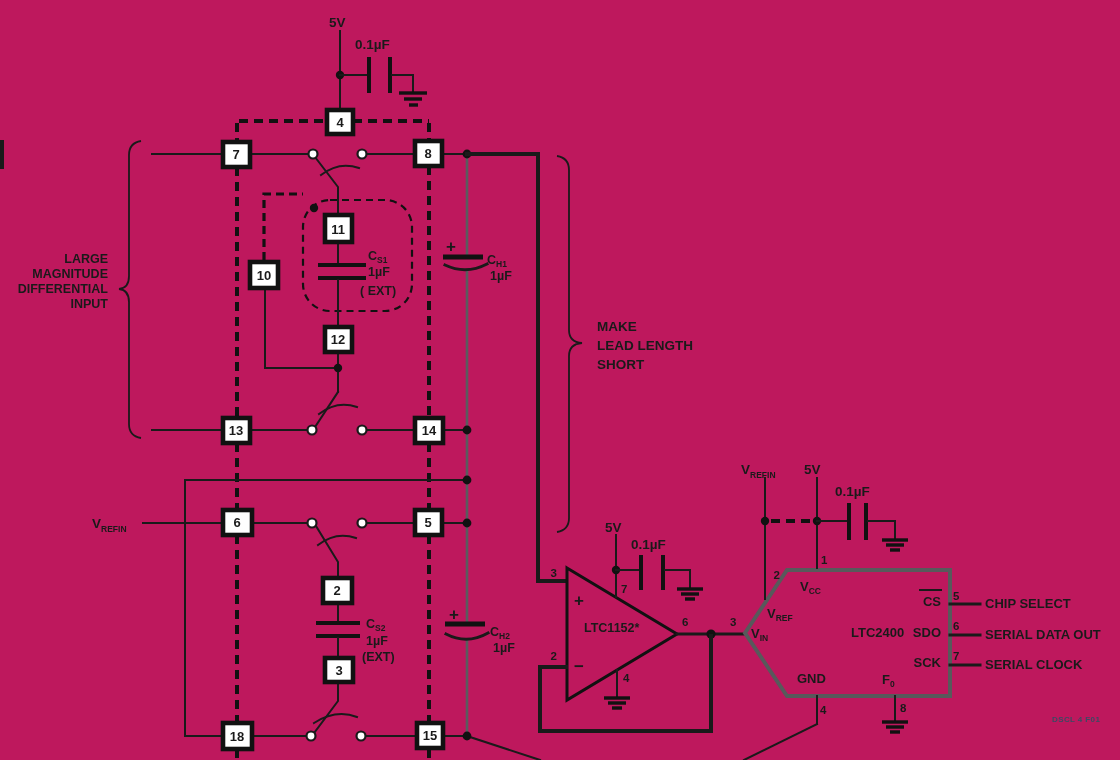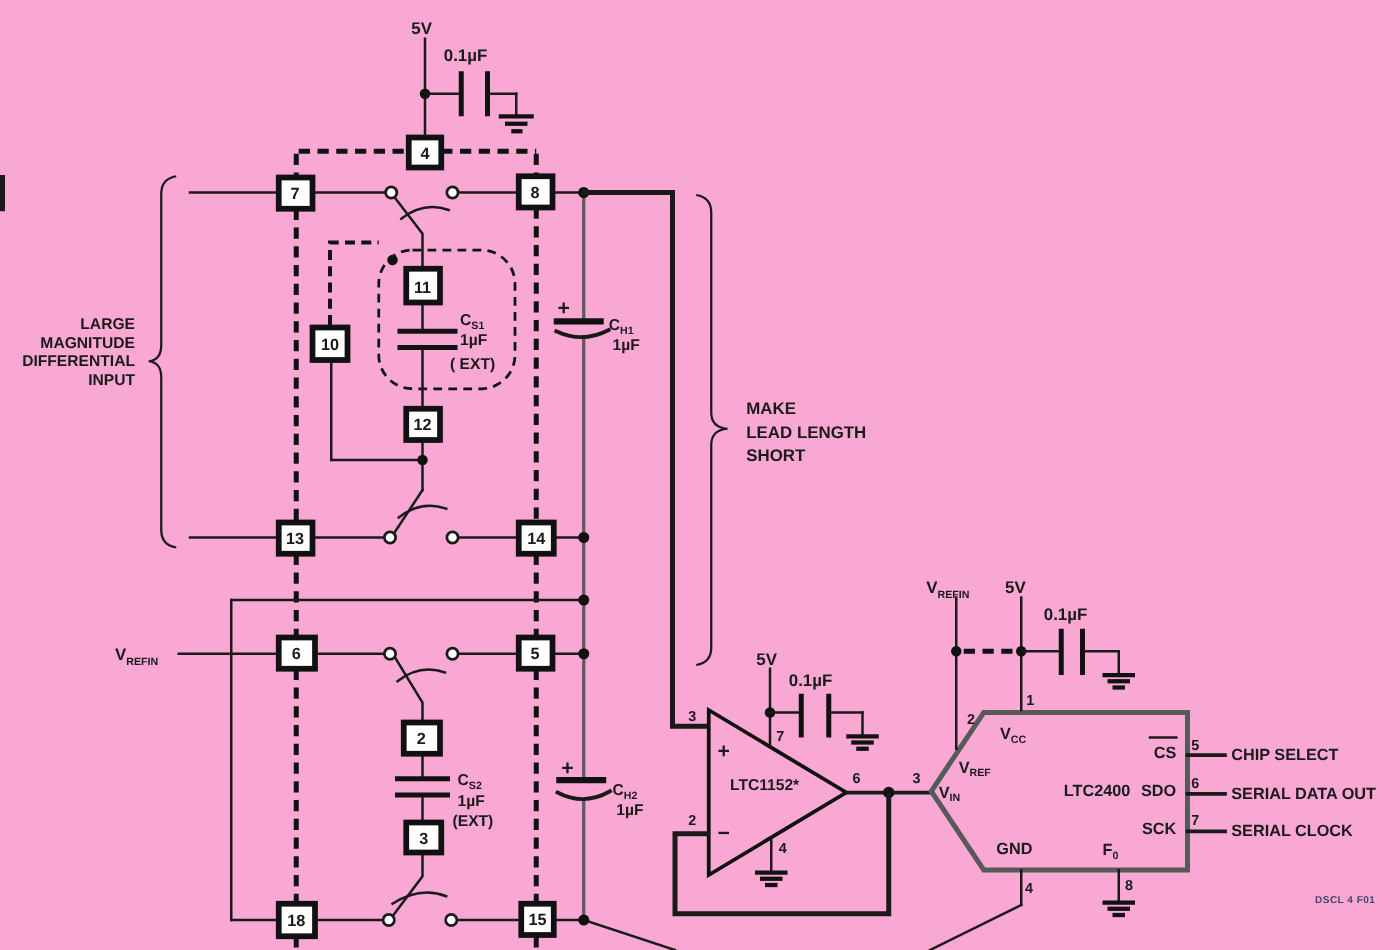--- a/index.html
+++ b/index.html
@@ -1,16 +1,16 @@
 <!DOCTYPE html>
 <html><head>
 <meta charset="utf-8">
 <style>
   html,body{margin:0;padding:0;background:#ffffff;}
-  .stage{position:relative;width:1120px;height:760px;background:#f9a8d4;overflow:hidden;}
+  .stage{position:relative;width:1120px;height:760px;background:#be185d;overflow:hidden;}
   svg{display:block;}
   text{fill:#1a1a1a;font-family:"Liberation Sans",sans-serif;font-weight:bold;}
   .lbl{font-size:13px;}
   .lbl-s{font-size:12.5px;}
   .lbl-b{font-size:13.5px;}
   .sub{font-size:8.5px;}
   .pinno{font-size:13px;text-anchor:middle;}
   .pinno-sm{font-size:11.5px;}
   .sign{font-size:17px;}
   .figref{font-size:8px;fill:#3b4a63;font-weight:bold;letter-spacing:.4px;}

